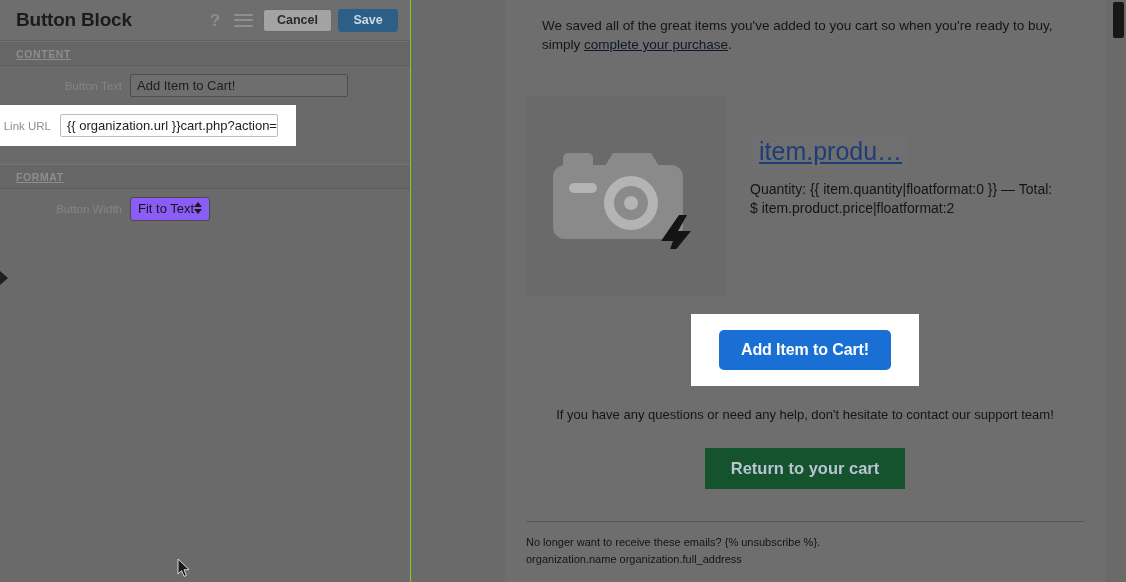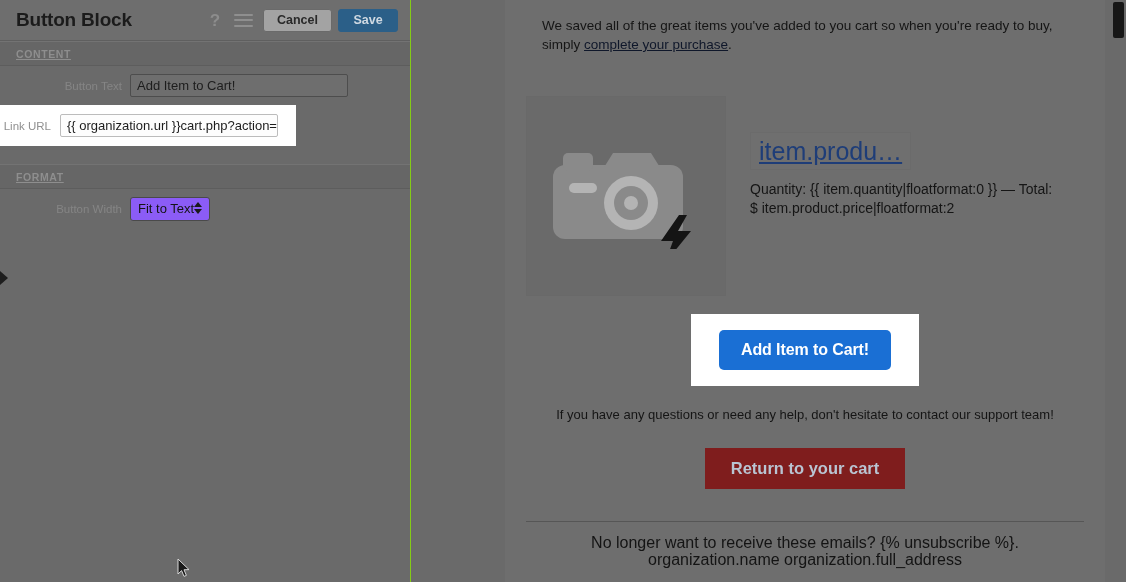--- a/index.html
+++ b/index.html
@@ -168,26 +168,26 @@
   #cta-button{
     background:#1a6fd4;color:#ffffff;font-size:16px;font-weight:bold;
     border-radius:5px;padding:11px 22px;display:inline-block;
     letter-spacing:-0.1px;cursor:pointer;
   }
 
   #support-line{margin-top:19px;font-size:13px;line-height:19px;color:#151515;text-align:center;}
 
   #return-wrap{margin-top:24px;display:flex;justify-content:center;}
   #return-button{
-    background:#7f1d1d;color:#b9c4d2;font-size:16.5px;font-weight:bold;
+    background:#14532d;color:#b9c4d2;font-size:16.5px;font-weight:bold;
     padding:11px 26px;display:inline-block;cursor:pointer;
   }
 
   #footer-divider{margin-top:32px;border-top:1px solid #565656;}
-  #email-footer{padding-top:12px;text-align:center;font-size:16px;line-height:17px;color:#141414;}
+  #email-footer{padding-top:12px;text-align:left;font-size:11px;line-height:17px;color:#141414;}
 
   #brand-wrap{margin-top:22px;display:flex;justify-content:center;}
   #brand-logo{
     width:118px;height:52px;background:#5f5f5f;
     display:flex;align-items:center;justify-content:center;
     font-size:17px;font-weight:bold;letter-spacing:1px;color:#9a9a9a;
   }
 
   
   #scrollbar-track{position:absolute;right:0;top:0;width:15px;height:582px;background:#6a6a6a;}

